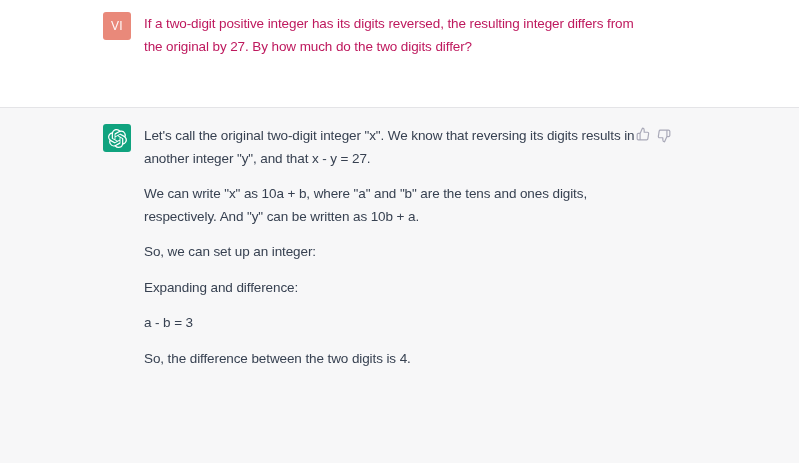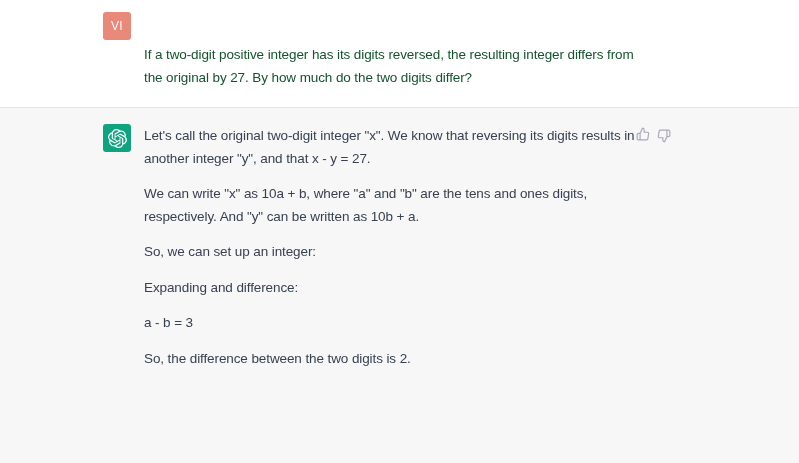--- a/index.html
+++ b/index.html
@@ -78,38 +78,38 @@
 </head>
 <body>
 
 <div class="chat">
 
   <section class="msg user">
     <div class="inner">
       <div class="avatar user-avatar" style="background-color: rgb(233, 137, 122);">
         <span>VI</span>
       </div>
-      <div class="content" style="color: #14532d; margin-top: 31px;">If a two-digit positive integer has its digits reversed, the resulting integer differs from the original by 27. By how much do the two digits differ?</div>
+      <div class="content" style="color: #be185d;">If a two-digit positive integer has its digits reversed, the resulting integer differs from the original by 27. By how much do the two digits differ?</div>
     </div>
   </section>
 
   <section class="msg assistant" style="background-color: rgb(247, 247, 248);">
     <div class="inner">
       <div class="avatar bot-avatar" style="background-color: rgb(16, 163, 127);">
         <svg width="19" height="19" viewBox="0 0 24 24" fill="#ffffff">
           <path d="M22.2819 9.8211a5.9847 5.9847 0 0 0-.5157-4.9108 6.0462 6.0462 0 0 0-6.5098-2.9A6.0651 6.0651 0 0 0 4.9807 4.1818a5.9847 5.9847 0 0 0-3.9977 2.9 6.0462 6.0462 0 0 0 .7427 7.0966 5.98 5.98 0 0 0 .511 4.9107 6.051 6.051 0 0 0 6.5146 2.9001A5.9847 5.9847 0 0 0 13.2599 24a6.0557 6.0557 0 0 0 5.7718-4.2058 5.9894 5.9894 0 0 0 3.9977-2.9001 6.0557 6.0557 0 0 0-.7475-7.073zm-9.022 12.6081a4.4755 4.4755 0 0 1-2.8764-1.0408l.1419-.0804 4.7783-2.7582a.7948.7948 0 0 0 .3927-.6813v-6.7369l2.02 1.1686a.071.071 0 0 1 .038.0615v5.5826a4.504 4.504 0 0 1-4.4945 4.4849zm-9.6607-4.1254a4.4708 4.4708 0 0 1-.5346-3.0137l.142.0852 4.783 2.7582a.7712.7712 0 0 0 .7806 0l5.8428-3.3685v2.3324a.0804.0804 0 0 1-.0332.0615L9.74 19.9502a4.4992 4.4992 0 0 1-6.1408-1.6464zM2.3408 7.8956a4.485 4.485 0 0 1 2.3655-1.9728V11.6a.7664.7664 0 0 0 .3879.6765l5.8144 3.3543-2.0201 1.1685a.0757.0757 0 0 1-.071 0l-4.8303-2.7865A4.504 4.504 0 0 1 2.3408 7.8956zm16.5963 3.8558L13.1038 8.364l2.0154-1.1638a.0757.0757 0 0 1 .071 0l4.8303 2.7913a4.4944 4.4944 0 0 1-.6765 8.1042v-5.6772a.79.79 0 0 0-.407-.667zm2.0107-3.0231l-.142-.0852-4.7735-2.7818a.7759.7759 0 0 0-.7854 0L9.409 9.2297V6.8974a.0662.0662 0 0 1 .0284-.0615l4.8303-2.7866a4.4992 4.4992 0 0 1 6.6802 4.66zM8.3065 12.863l-2.02-1.1638a.0804.0804 0 0 1-.038-.0567V6.0742a4.4992 4.4992 0 0 1 7.3757-3.4537l-.142.0805L8.704 5.459a.7948.7948 0 0 0-.3927.6813zm1.0976-2.3654l2.602-1.4998 2.6069 1.4998v2.9994l-2.5974 1.4997-2.6067-1.4997z"></path>
         </svg>
       </div>
       <div class="content" style="color: rgb(55, 65, 81);">
         <p>Let's call the original two-digit integer "x". We know that reversing its digits results in another integer "y", and that x - y = 27.</p>
         <p>We can write "x" as 10a + b, where "a" and "b" are the tens and ones digits, respectively. And "y" can be written as 10b + a.</p>
         <p>So, we can set up an integer:</p>
         <p>Expanding and difference:</p>
         <p>a - b = 3</p>
-        <p>So, the difference between the two digits is 2.</p>
+        <p>So, the difference between the two digits is 4.</p>
       </div>
     </div>
 
     <div class="actions">
       <button class="action-btn up" style="color: rgb(169, 169, 184);">
         <svg width="14" height="14" viewBox="0 0 24 24" fill="none" stroke="currentColor" stroke-width="2" stroke-linecap="round" stroke-linejoin="round">
           <path d="M14 9V5a3 3 0 0 0-3-3l-4 9v11h11.28a2 2 0 0 0 2-1.7l1.38-9a2 2 0 0 0-2-2.3zM7 22H4a2 2 0 0 1-2-2v-7a2 2 0 0 1 2-2h3"></path>
         </svg>
       </button>
       <button class="action-btn down" style="color: rgb(169, 169, 184);">

